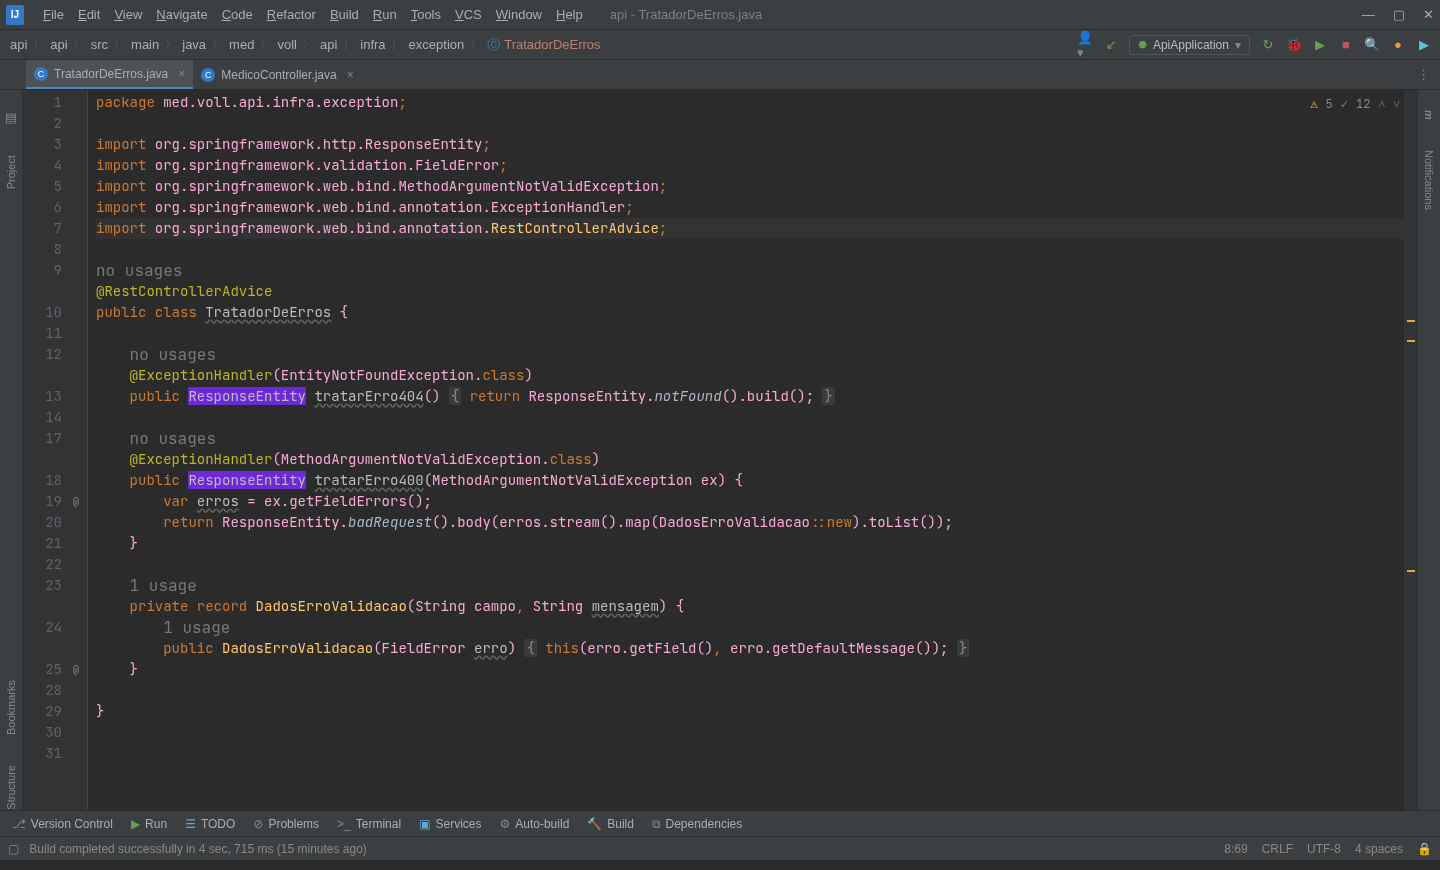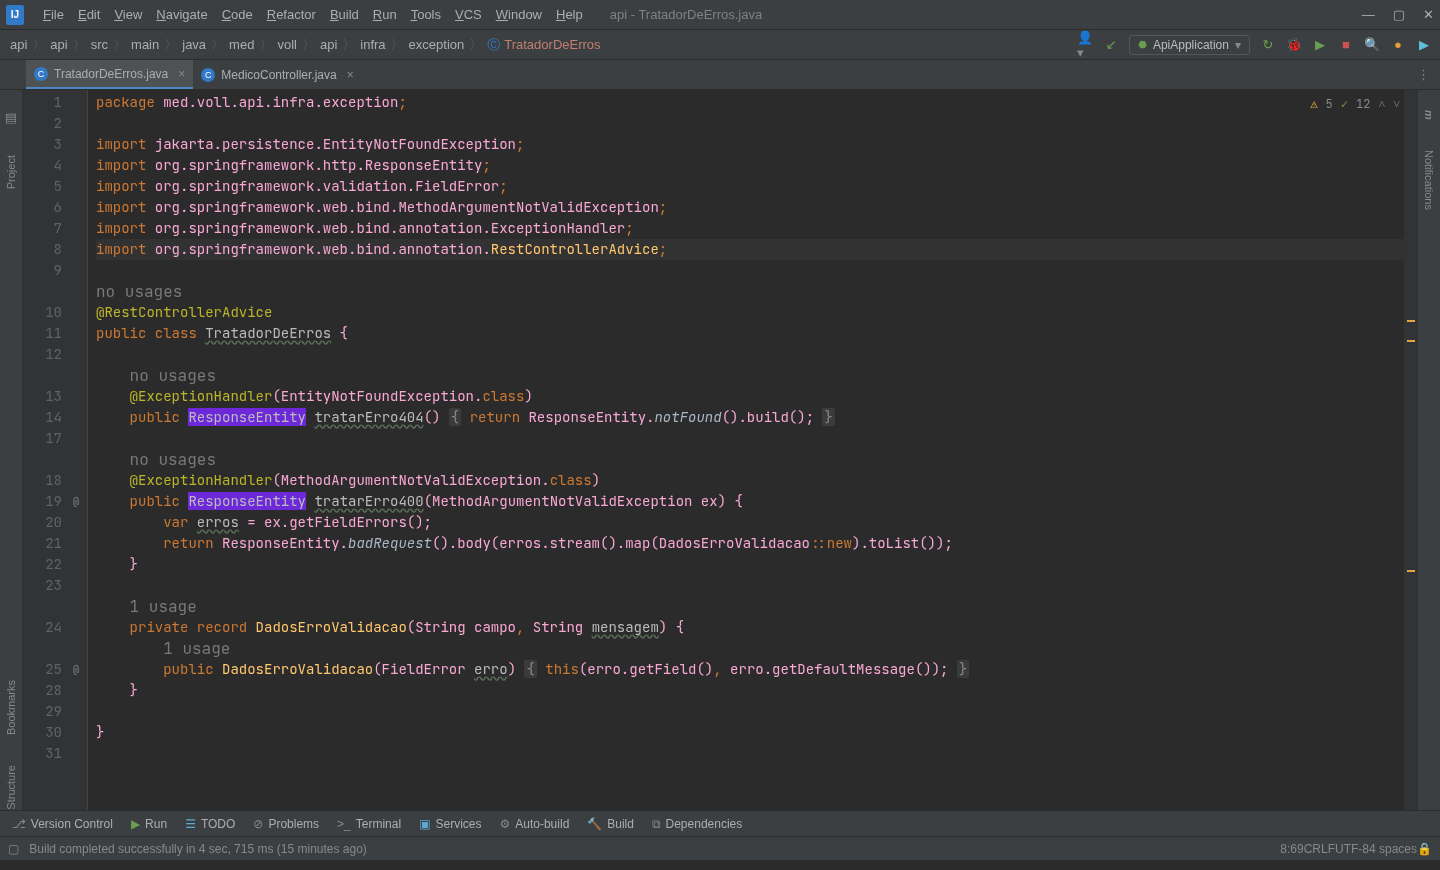--- a/index.html
+++ b/index.html
@@ -42,21 +42,21 @@
 .hint { color:#787878; font-size:16px; }
 .id { color:#f9a8d4; }
 .hl { background:#6d28d9; }
 .fold { background:#3b3b3b; color:#888; padding:0 2px; border-radius:2px; }
 .errstrip { width:14px; background:#313335; position:relative; }
 .errstrip .mark { position:absolute; right:3px; width:8px; height:2px; }
 .insp { position:absolute; top:4px; right:18px; display:flex; align-items:center; gap:8px; font-size:12px; color:#888; z-index:2; }
 .btb { height:26px; background:#3c3f41; display:flex; align-items:center; gap:18px; padding:0 12px; border-top:1px solid #2b2b2b; font-size:12px; }
 .btb .it { display:flex; align-items:center; gap:5px; color:#adadad; cursor:pointer; }
 .sb { height:24px; background:#3c3f41; display:flex; align-items:center; padding:0 8px; border-top:1px solid #2b2b2b; font-size:12px; color:#888; }
-.sb .r { margin-left:auto; display:flex; }
+.sb .r { margin-left:auto; display:flex; gap:14px; }
 </style>
 </head>
 <body>
 
 <div class="tb">
   <div class="logo">IJ</div>
   <div id="menu-bar" style="display: flex;">
       <span class="m"><u>F</u>ile</span>
       <span class="m"><u>E</u>dit</span>
       <span class="m"><u>V</u>iew</span>
@@ -220,21 +220,20 @@
         <div class="ln"></div>
         <div class="mk" style="top: 569px;">@</div>
         <div class="ln"></div>
         <div class="ln"></div>
         <div class="ln"></div>
         <div class="ln"></div>
       </div>
     <div class="code" id="code">
         <div class="ln"><span class="kw">package </span><span class="id">med.voll.api.infra.exception</span><span class="kw">;</span></div>
         <div class="ln"></div>
-        <div class="ln"><span class="kw">import </span><span class="id">jakarta.persistence.EntityNotFoundException</span><span class="kw">;</span></div>
         <div class="ln"><span class="kw">import </span><span class="id">org.springframework.http.ResponseEntity</span><span class="kw">;</span></div>
         <div class="ln"><span class="kw">import </span><span class="id">org.springframework.validation.FieldError</span><span class="kw">;</span></div>
         <div class="ln"><span class="kw">import </span><span class="id">org.springframework.web.bind.MethodArgumentNotValidException</span><span class="kw">;</span></div>
         <div class="ln"><span class="kw">import </span><span class="id">org.springframework.web.bind.annotation.ExceptionHandler</span><span class="kw">;</span></div>
         <div class="ln cur"><span class="kw">import </span><span class="id">org.springframework.web.bind.annotation.</span><span class="mtd">RestControllerAdvice</span><span class="kw">;</span></div>
         <div class="ln"></div>
         <div class="ln"><span class="hint">no usages</span></div>
         <div class="ln"><span class="ann">@RestControllerAdvice</span></div>
         <div class="ln"><span class="kw">public class </span><span class="under">TratadorDeErros</span><span class="id"> {</span></div>
         <div class="ln"></div>

